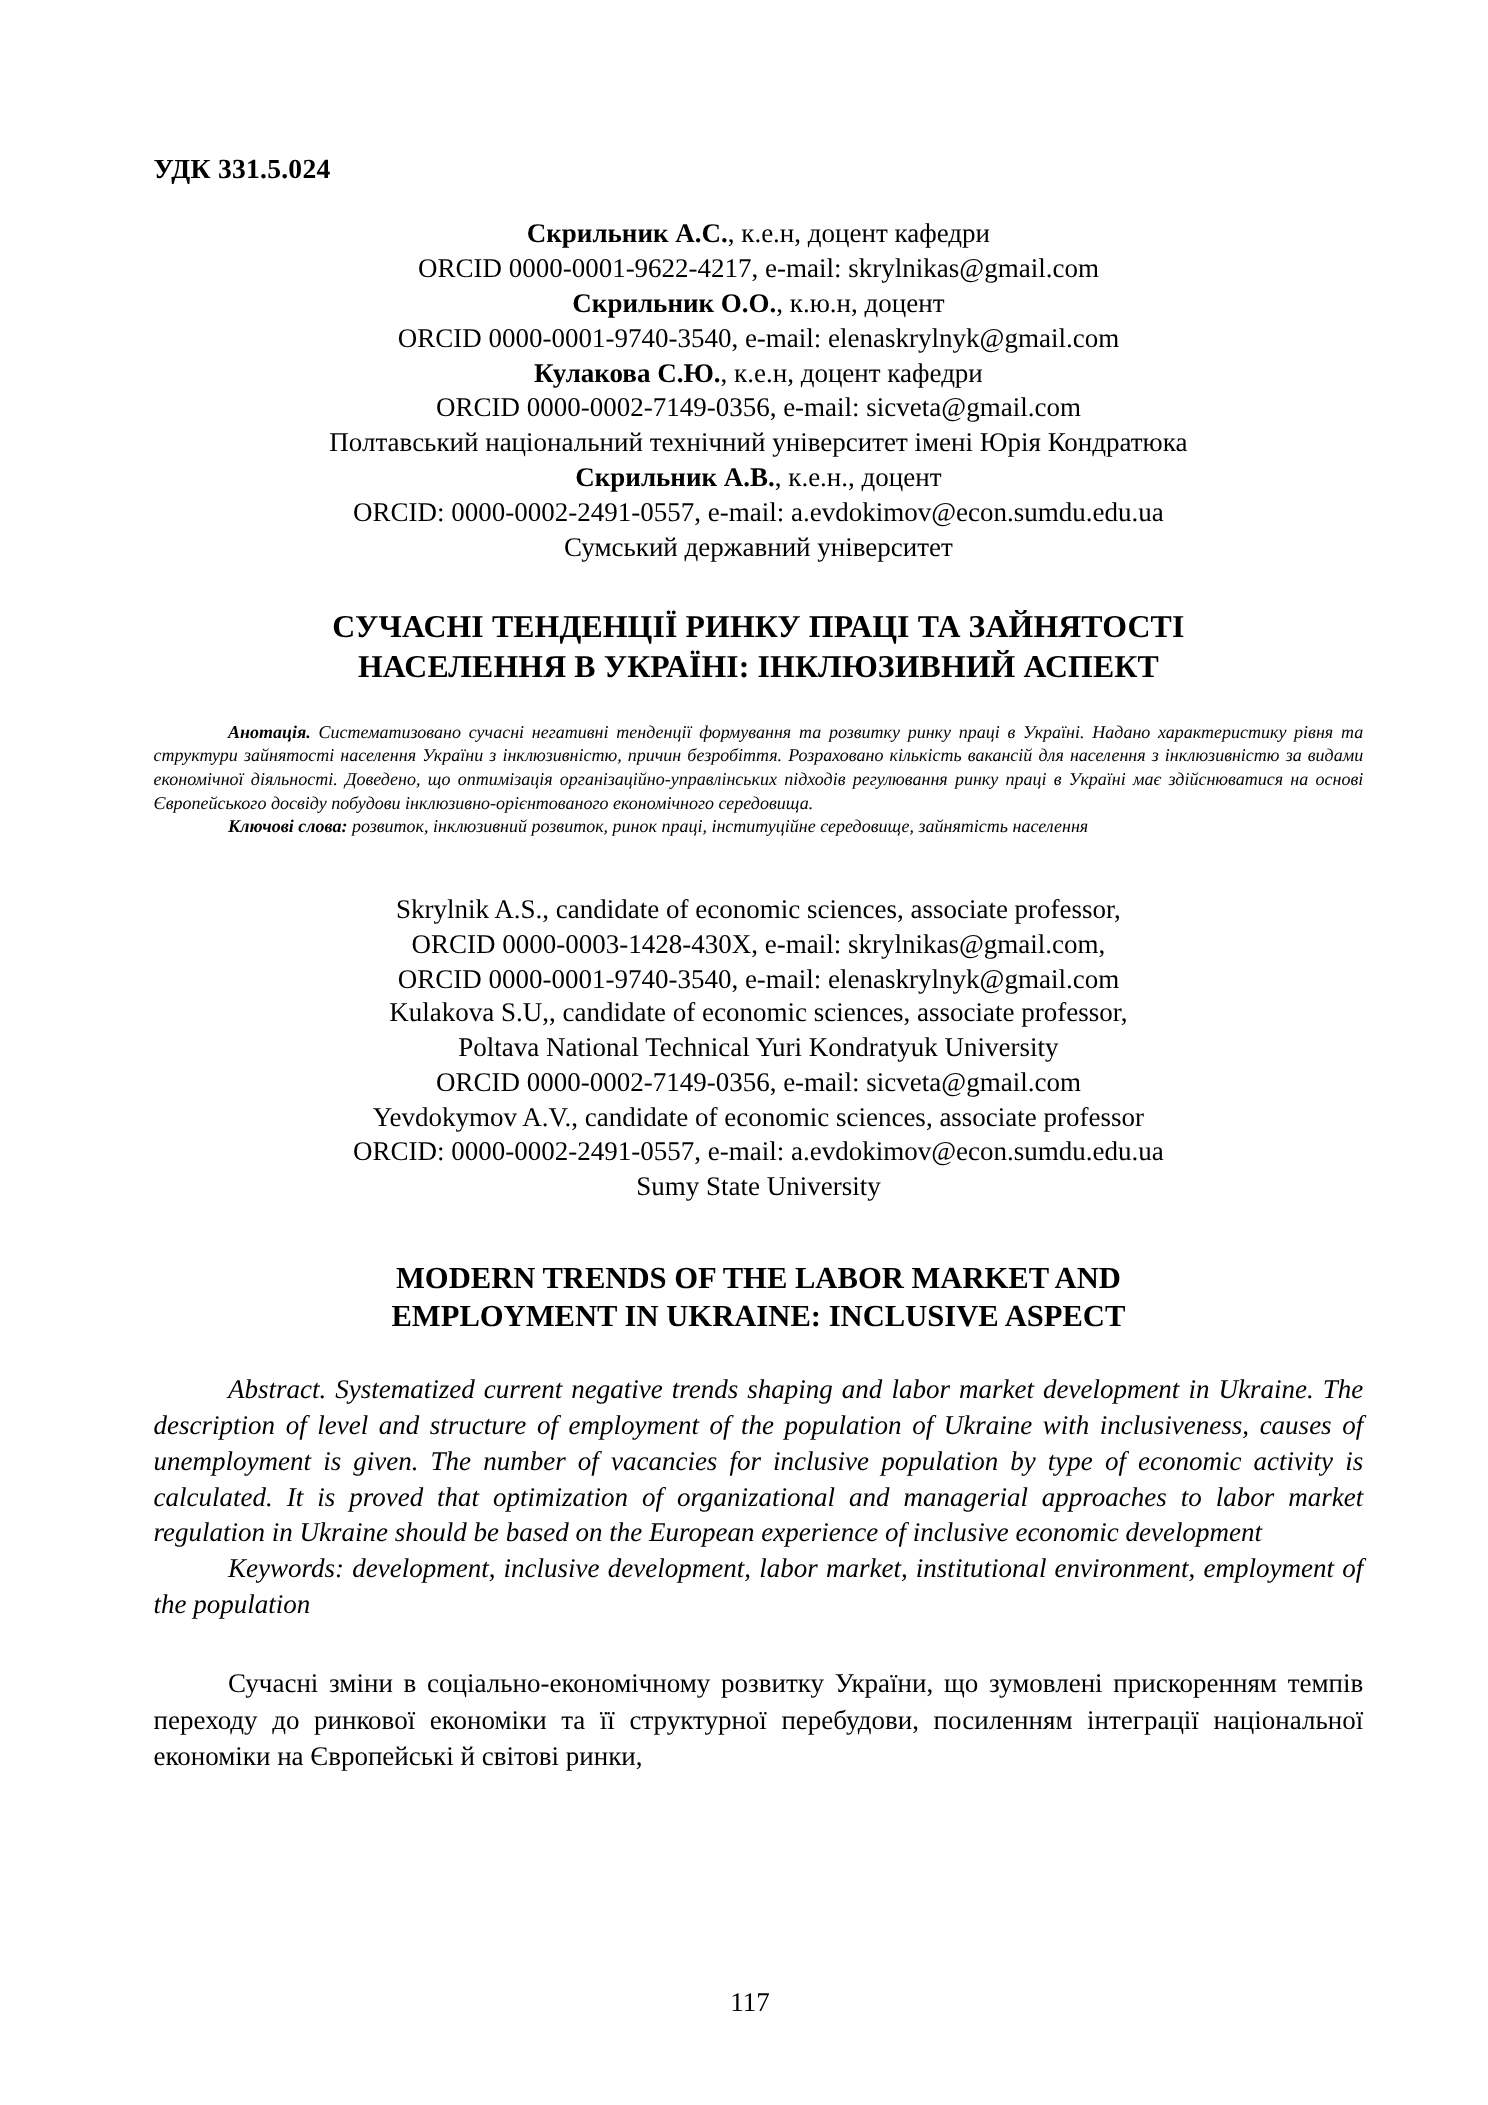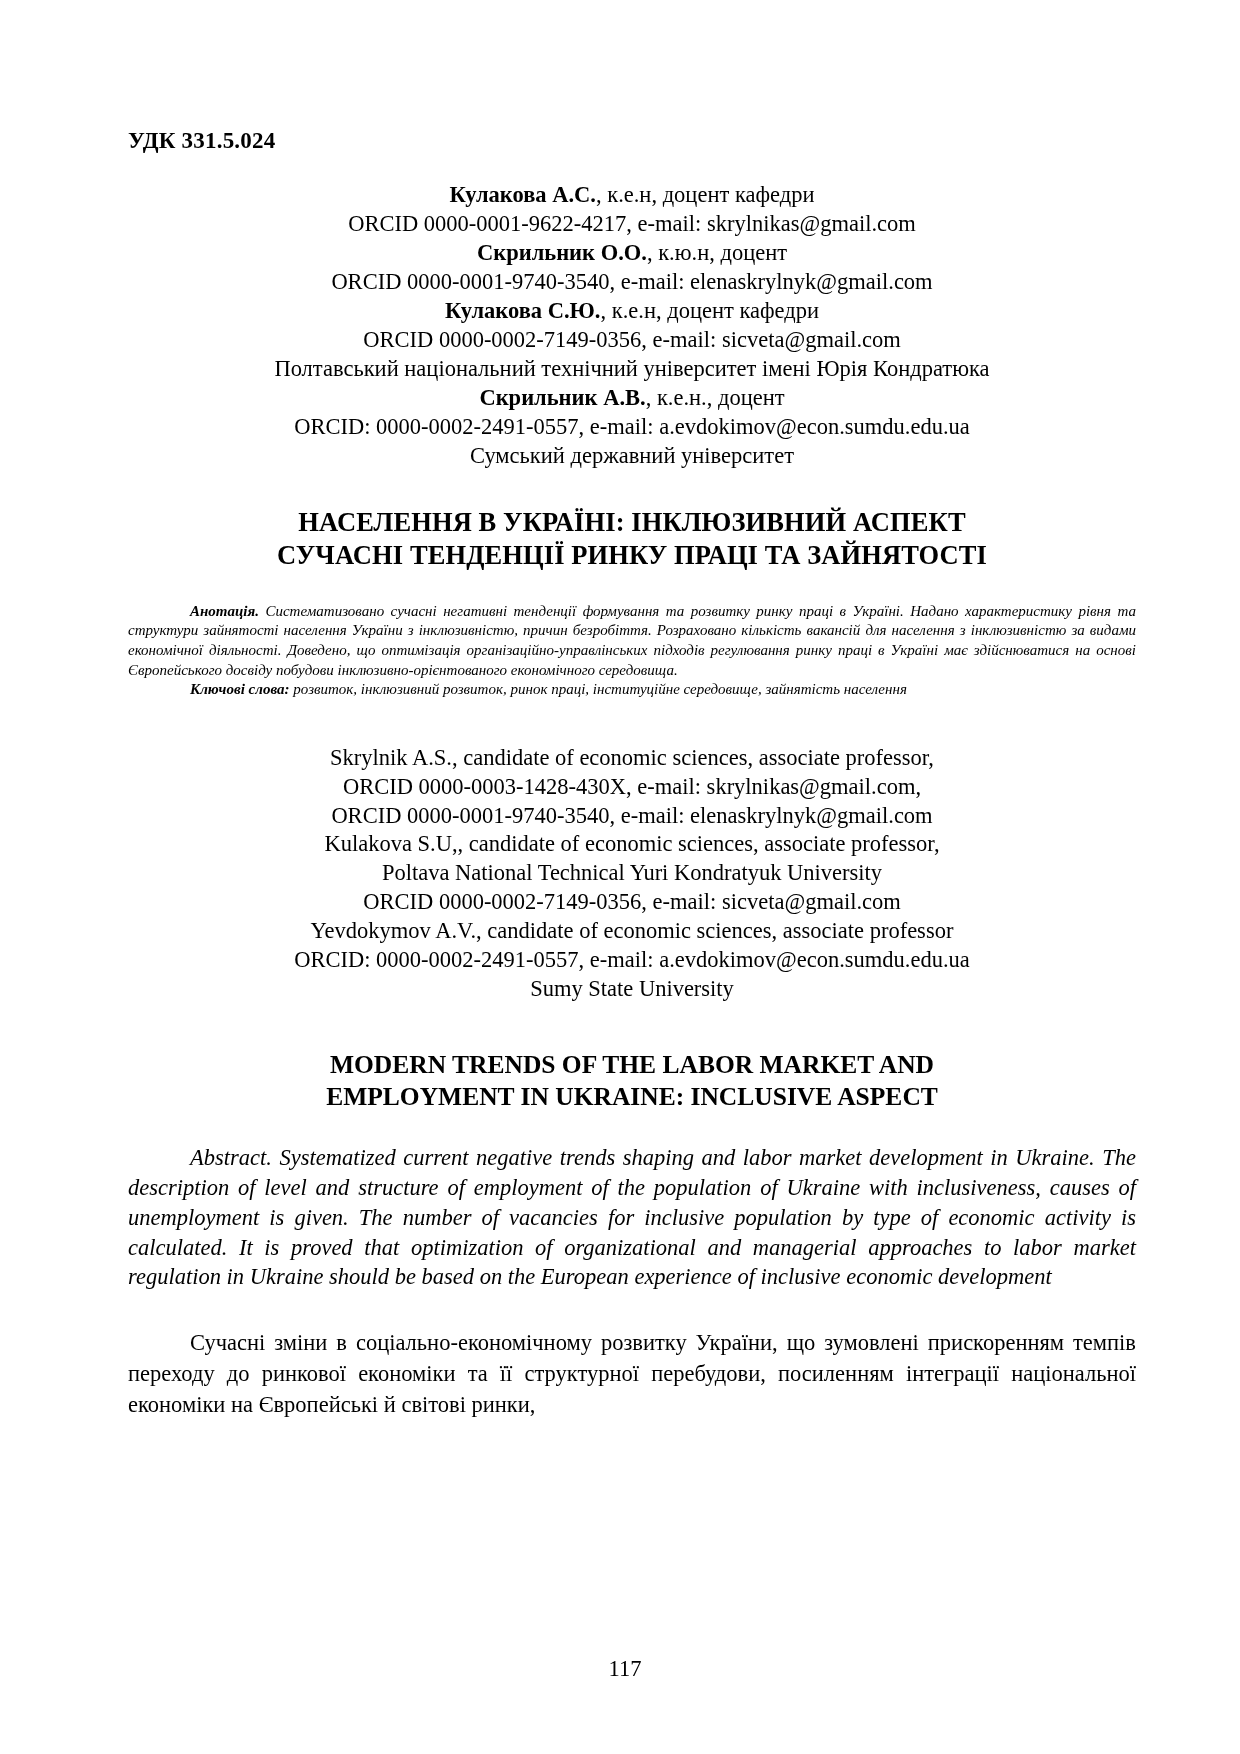--- a/index.html
+++ b/index.html
@@ -115,35 +115,35 @@
   }
 </style>
 </head>
 <body>
 
 <div class="page">
 
   <div class="udk">УДК 331.5.024</div>
 
   <div class="authors-block">
-    <div class="ln"><b>Кулакова А.С.</b><span>, к.е.н, доцент кафедри</span></div>
+    <div class="ln"><b>Скрильник А.С.</b><span>, к.е.н, доцент кафедри</span></div>
     <div class="ln">ORCID 0000-0001-9622-4217, e-mail: skrylnikas@gmail.com</div>
     <div class="ln"><b>Скрильник О.О.</b><span>, к.ю.н, доцент</span></div>
     <div class="ln">ORCID 0000-0001-9740-3540, e-mail: elenaskrylnyk@gmail.com</div>
     <div class="ln"><b>Кулакова С.Ю.</b><span>, к.е.н, доцент кафедри</span></div>
     <div class="ln">ORCID 0000-0002-7149-0356, e-mail: sicveta@gmail.com</div>
     <div class="ln">Полтавський національний технічний університет імені Юрія Кондратюка</div>
     <div class="ln"><b>Скрильник А.В.</b><span>, к.е.н., доцент</span></div>
     <div class="ln">ORCID: 0000-0002-2491-0557, e-mail: a.evdokimov@econ.sumdu.edu.ua</div>
     <div class="ln">Сумський державний університет</div>
   </div>
 
   <h1 class="title">
+    <span class="tl">СУЧАСНІ ТЕНДЕНЦІЇ РИНКУ ПРАЦІ ТА ЗАЙНЯТОСТІ</span>
     <span class="tl">НАСЕЛЕННЯ В УКРАЇНІ: ІНКЛЮЗИВНИЙ АСПЕКТ</span>
-    <span class="tl">СУЧАСНІ ТЕНДЕНЦІЇ РИНКУ ПРАЦІ ТА ЗАЙНЯТОСТІ</span>
   </h1>
 
   <div class="abstract">
     <p><span class="lead">Анотація.</span><span> Систематизовано сучасні негативні тенденції формування та розвитку ринку праці в Україні. Надано характеристику рівня та структури зайнятості населення України з інклюзивністю, причин безробіття. Розраховано кількість вакансій для населення з інклюзивністю за видами економічної діяльності. Доведено, що оптимізація організаційно-управлінських підходів регулювання ринку праці в Україні має здійснюватися на основі Європейського досвіду побудови інклюзивно-орієнтованого економічного середовища.</span></p>
     <p><span class="lead">Ключові слова:</span><span> розвиток, інклюзивний розвиток, ринок праці, інституційне середовище, зайнятість населення</span></p>
   </div>
 
   <div class="en-authors">
     <div class="ln">Skrylnik A.S., candidate of economic sciences, associate professor,</div>
     <div class="ln">ORCID 0000-0003-1428-430X, e-mail: skrylnikas@gmail.com,</div>
@@ -156,20 +156,21 @@
     <div class="ln">Sumy State University</div>
   </div>
 
   <h2 class="title-en">
     <span class="tl">MODERN TRENDS OF THE LABOR MARKET AND</span>
     <span class="tl">EMPLOYMENT IN UKRAINE: INCLUSIVE ASPECT</span>
   </h2>
 
   <div class="abstract-en">
     <p><span class="lead">Abstract.</span><span> Systematized current negative trends shaping and labor market development in Ukraine. The description of level and structure of employment of the population of Ukraine with inclusiveness, causes of unemployment is given. The number of vacancies for inclusive population by type of economic activity is calculated. It is proved that optimization of organizational and managerial approaches to labor market regulation in Ukraine should be based on the European experience of inclusive economic development</span></p>
+    <p><span class="lead">Keywords:</span><span> development, inclusive development, labor market, institutional environment, employment of the population</span></p>
   </div>
 
   <div class="body-text">
     <p>Сучасні зміни в соціально-економічному розвитку України, що зумовлені прискоренням  темпів переходу до ринкової економіки та її структурної перебудови, посиленням інтеграції  національної економіки на Європейські й світові ринки,</p>
   </div>
 
   <div class="page-number">117</div>
 
 </div>
 

